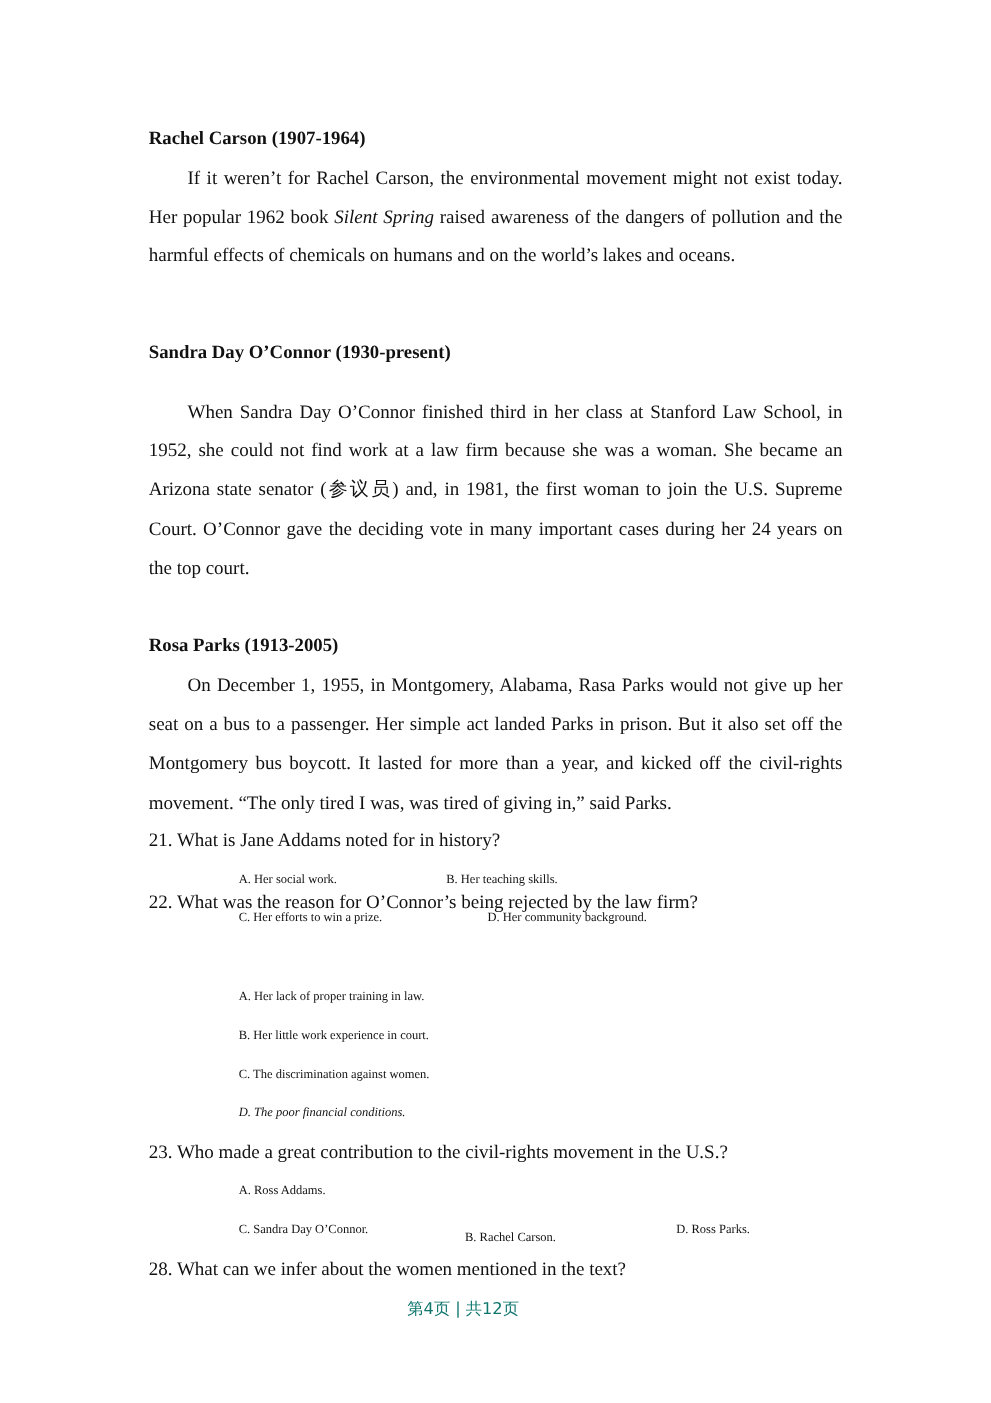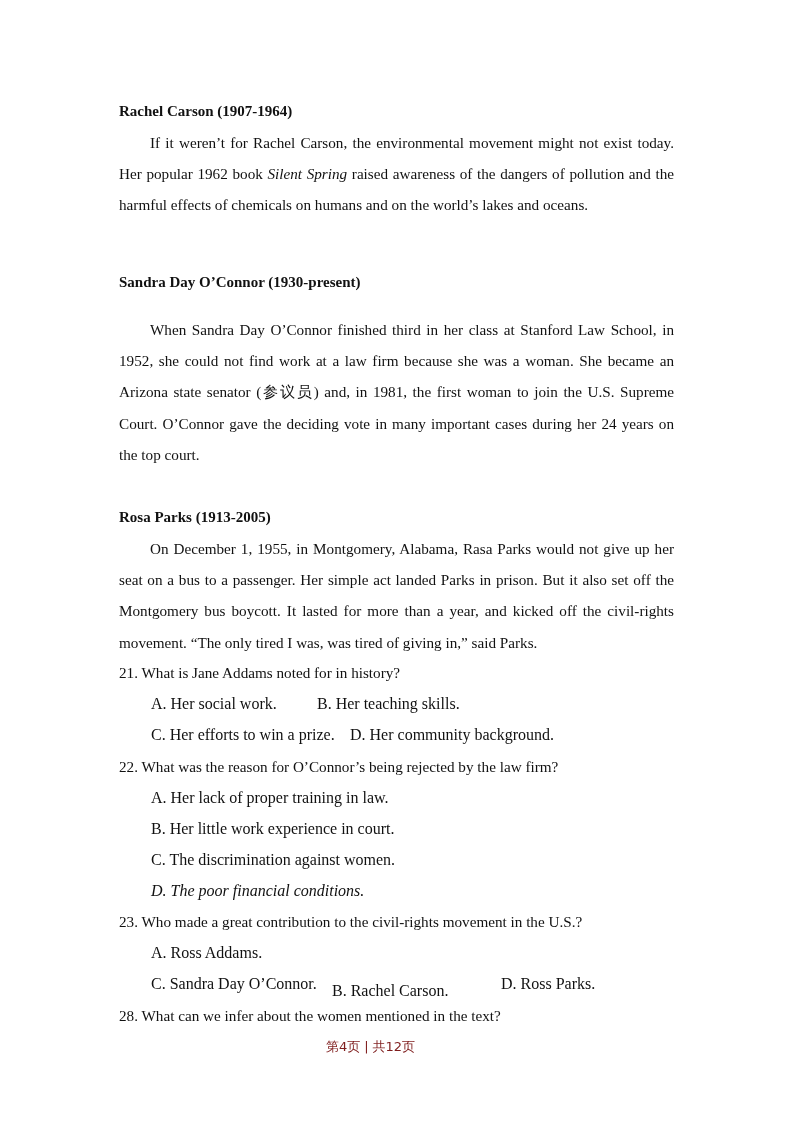--- a/index.html
+++ b/index.html
@@ -45,33 +45,34 @@
     }
     .q {
       position: absolute;
       left: 0;
       font-size: 15.2px;
       line-height: 20px;
       white-space: nowrap;
     }
     .opt {
       position: absolute;
-      font-size: 16px;
+      font-size: 10px;
       line-height: 20px;
       white-space: nowrap;
+      margin-left: 40px;
     }
     .footer {
       position: absolute;
       left: 0;
       width: 741px;
       top: 1038px;
       text-align: center;
       font-family: "DejaVu Sans", "Liberation Sans", sans-serif;
       font-size: 13px;
-      color: #7f1d1d;
+      color: #0f766e;
     }
     .footer .sep {
       display: inline-block;
       margin: 0 4px;
     }
   </style>
 </head>
 <body>
 
 <div class="page">
@@ -84,21 +85,21 @@
 
   <div class="section-title" style="top:507px;">Rosa Parks (1913-2005)</div>
   <div class="para" style="top:533px;"><span class="indent"></span><span>On December 1, 1955, in Montgomery, Alabama, Rasa Parks would not give up her seat on a bus to a passenger. Her simple act landed Parks in prison. But it also set off the Montgomery bus boycott. It lasted for more than a year, and kicked off the civil-rights movement. “The only tired I was, was tired of giving in,” said Parks.</span></div>
 
   <div class="q" style="top:663px;">21. What is Jane Addams noted for in history?</div>
   <div class="opt" style="top:694px; left:32px;">A. Her social work.</div>
   <div class="opt" style="top:694px; left:198px;">B. Her teaching skills.</div>
   <div class="opt" style="top:725px; left:32px;">C. Her efforts to win a prize.</div>
   <div class="opt" style="top:725px; left:231px;">D. Her community background.</div>
 
-  <div class="q" style="top:757px;text-align:right;">22. What was the reason for O’Connor’s being rejected by the law firm?</div>
+  <div class="q" style="top:712px;text-align:right;">22. What was the reason for O’Connor’s being rejected by the law firm?</div>
   <div class="opt" style="top:788px; left:32px;">A. Her lack of proper training in law.</div>
   <div class="opt" style="top:819px; left:32px;">B. Her little work experience in court.</div>
   <div class="opt" style="top:850px; left:32px;">C. The discrimination against women.</div>
   <div class="opt" style="top:881px; left:32px;font-style:italic;">D. The poor financial conditions.</div>
 
   <div class="q" style="top:912px;">23. Who made a great contribution to the civil-rights movement in the U.S.?</div>
   <div class="opt" style="top:943px; left:32px;">A. Ross Addams.</div>
   <div class="opt" style="top:981px; left:213px;">B. Rachel Carson.</div>
   <div class="opt" style="top:974px; left:32px;">C. Sandra Day O’Connor.</div>
   <div class="opt" style="top:974px; left:382px;">D. Ross Parks.</div>

